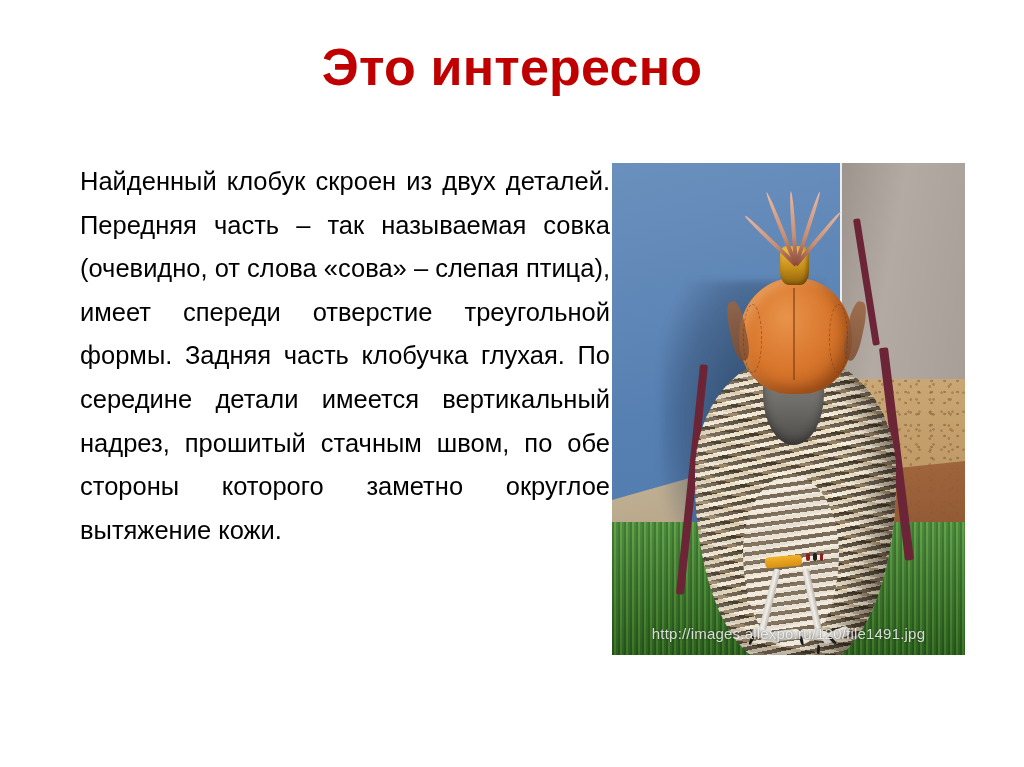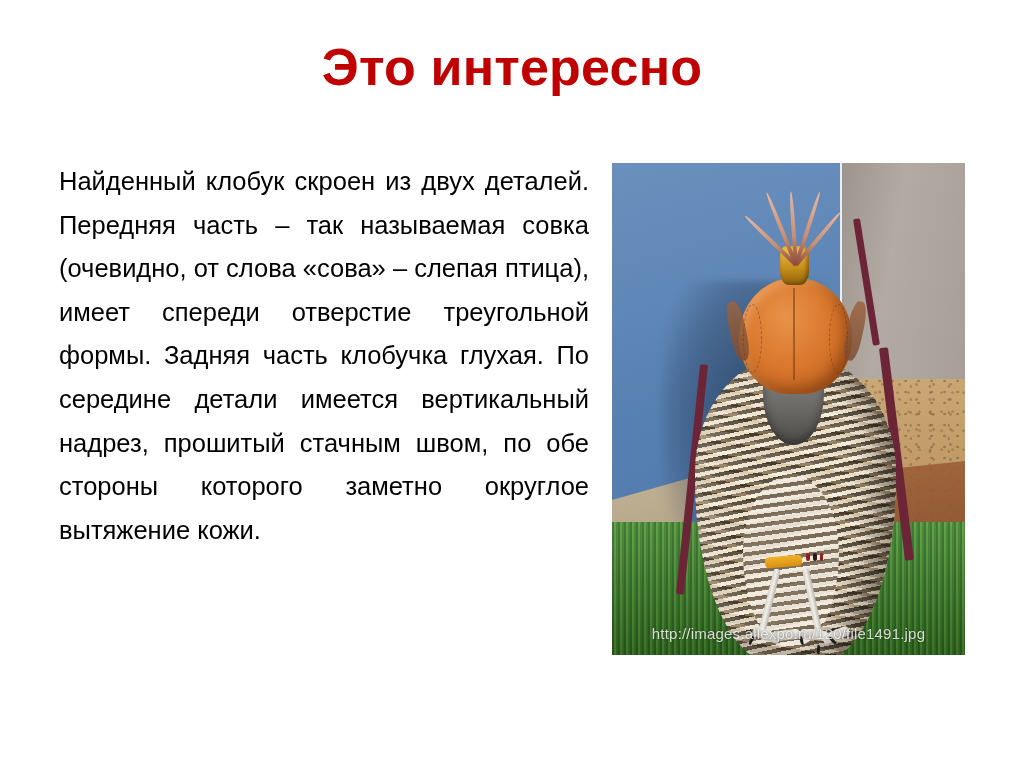--- a/index.html
+++ b/index.html
@@ -34,21 +34,21 @@
     font-weight: bold;
     color: #c00000;
     letter-spacing: 0.2px;
     line-height: 1.15;
     white-space: nowrap;
   }
 
   
   .body-text {
     position: absolute;
-    left: 59px;
+    left: 80px;
     top: 160px;
     width: 530px;
     font-size: 25.5px;
     line-height: 43.6px;
     text-align: justify;
     text-justify: inter-word;
     color: #000000;
     hyphens: none;
   }
   .body-text p {

